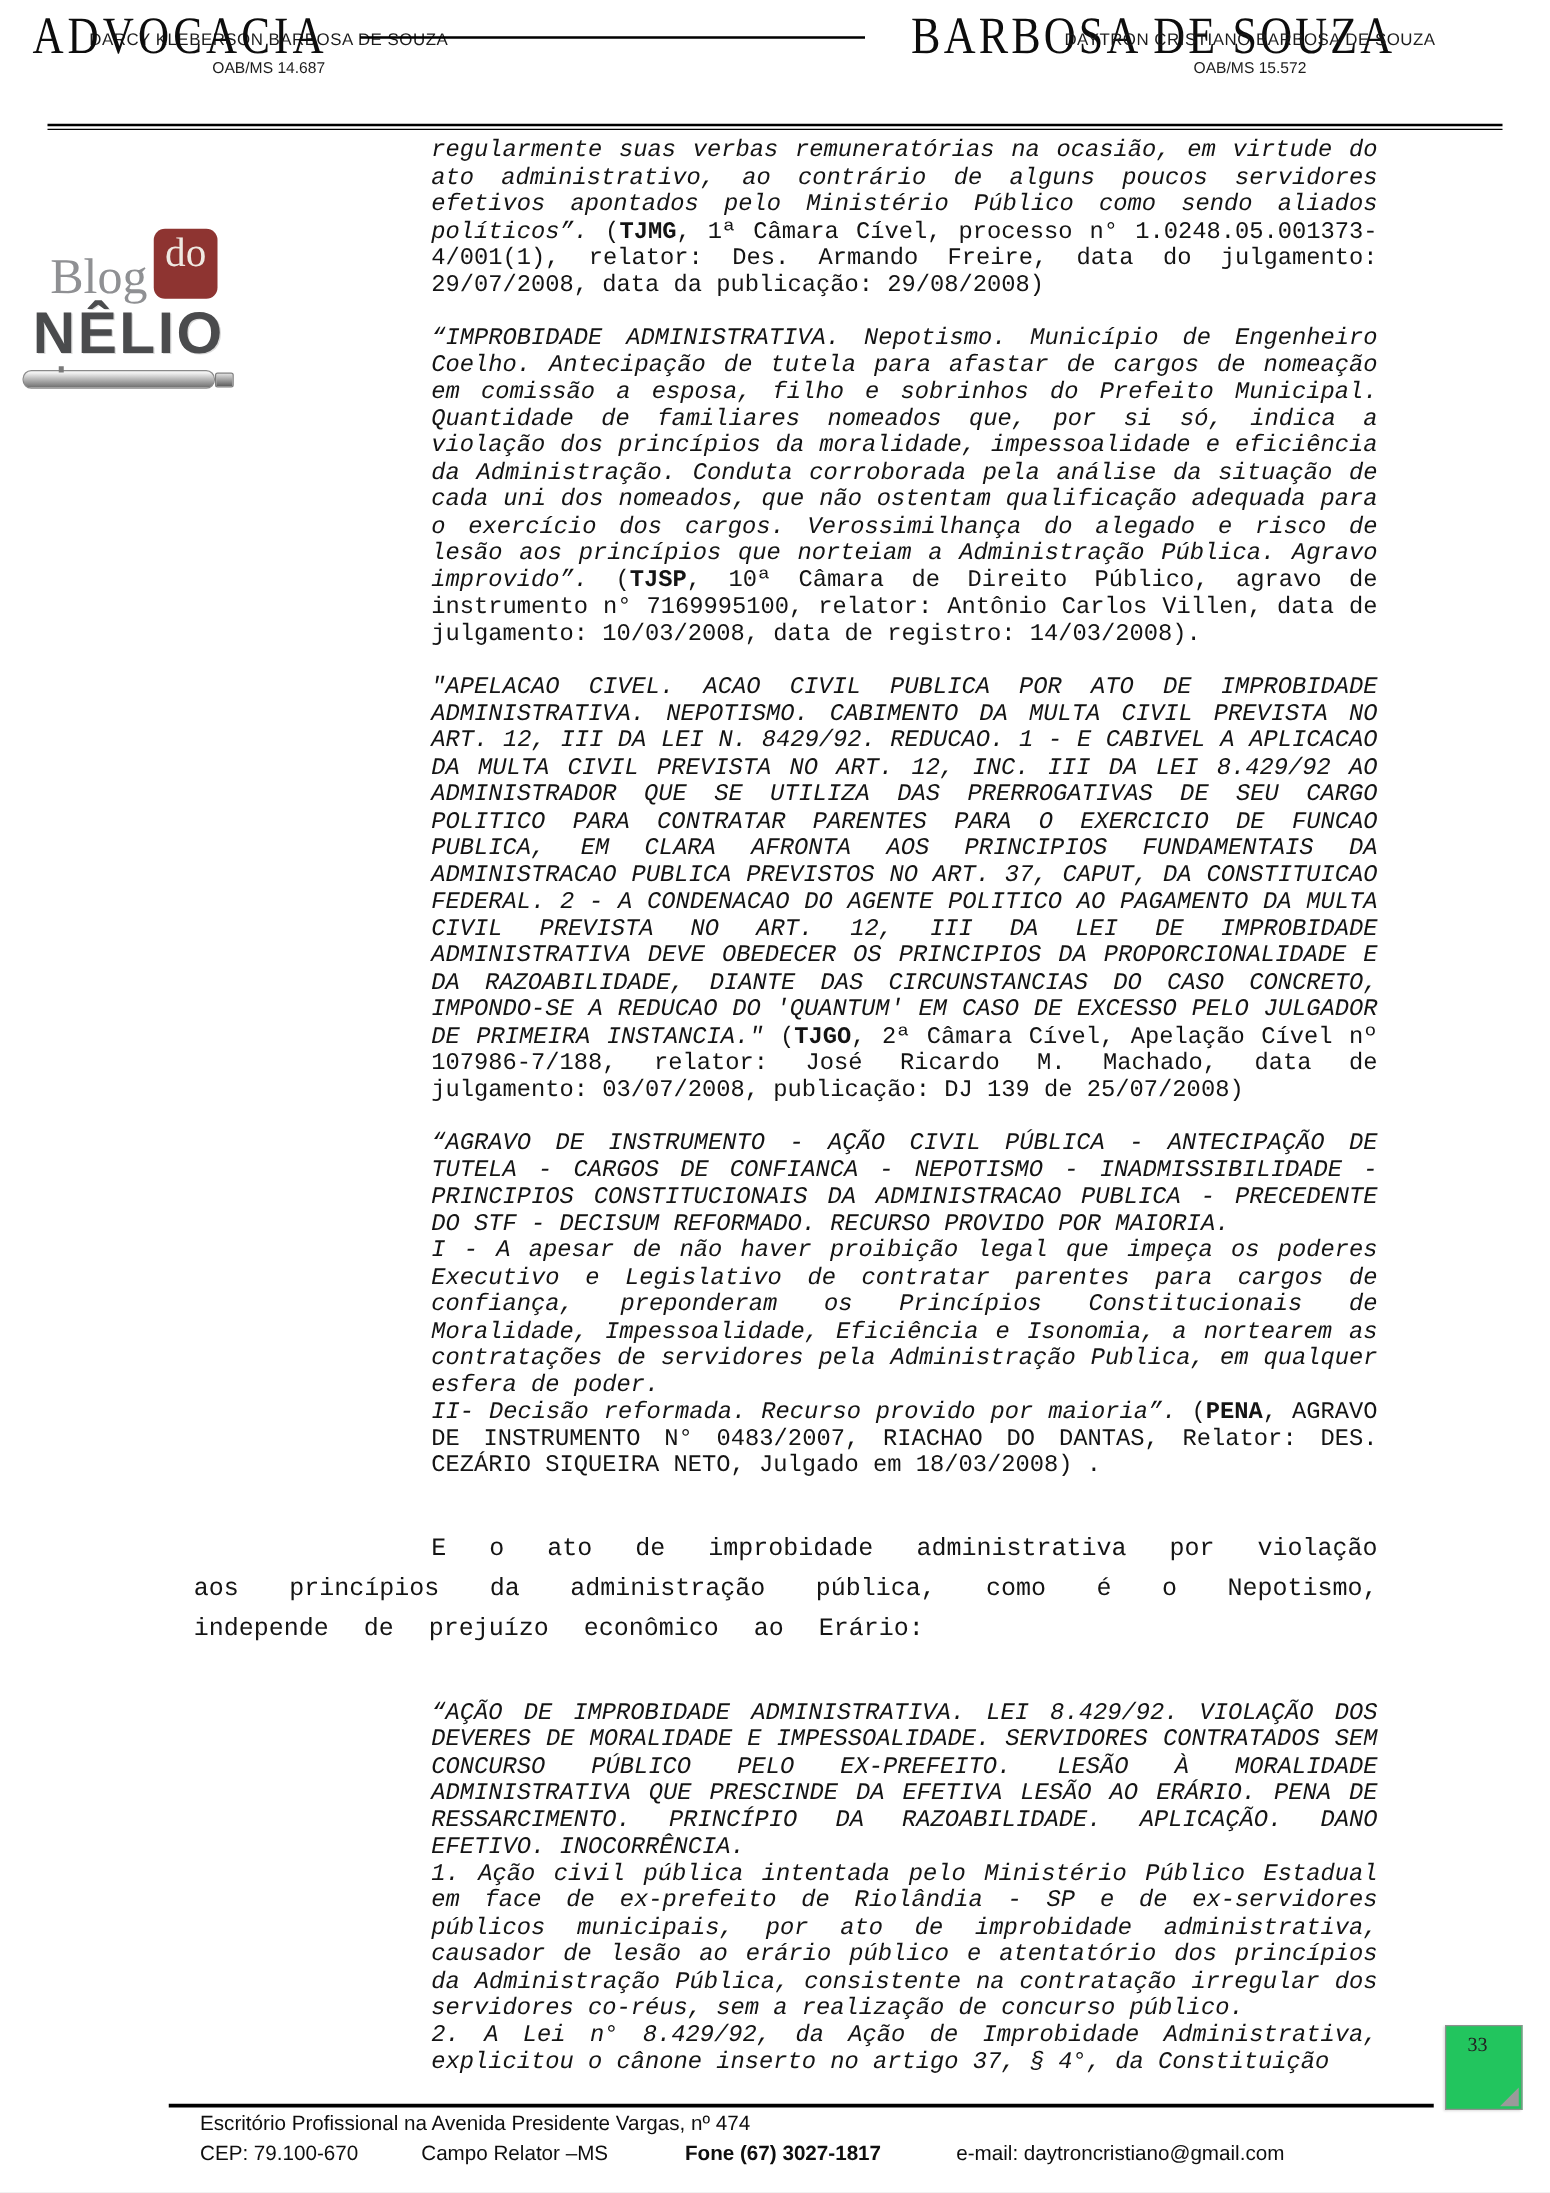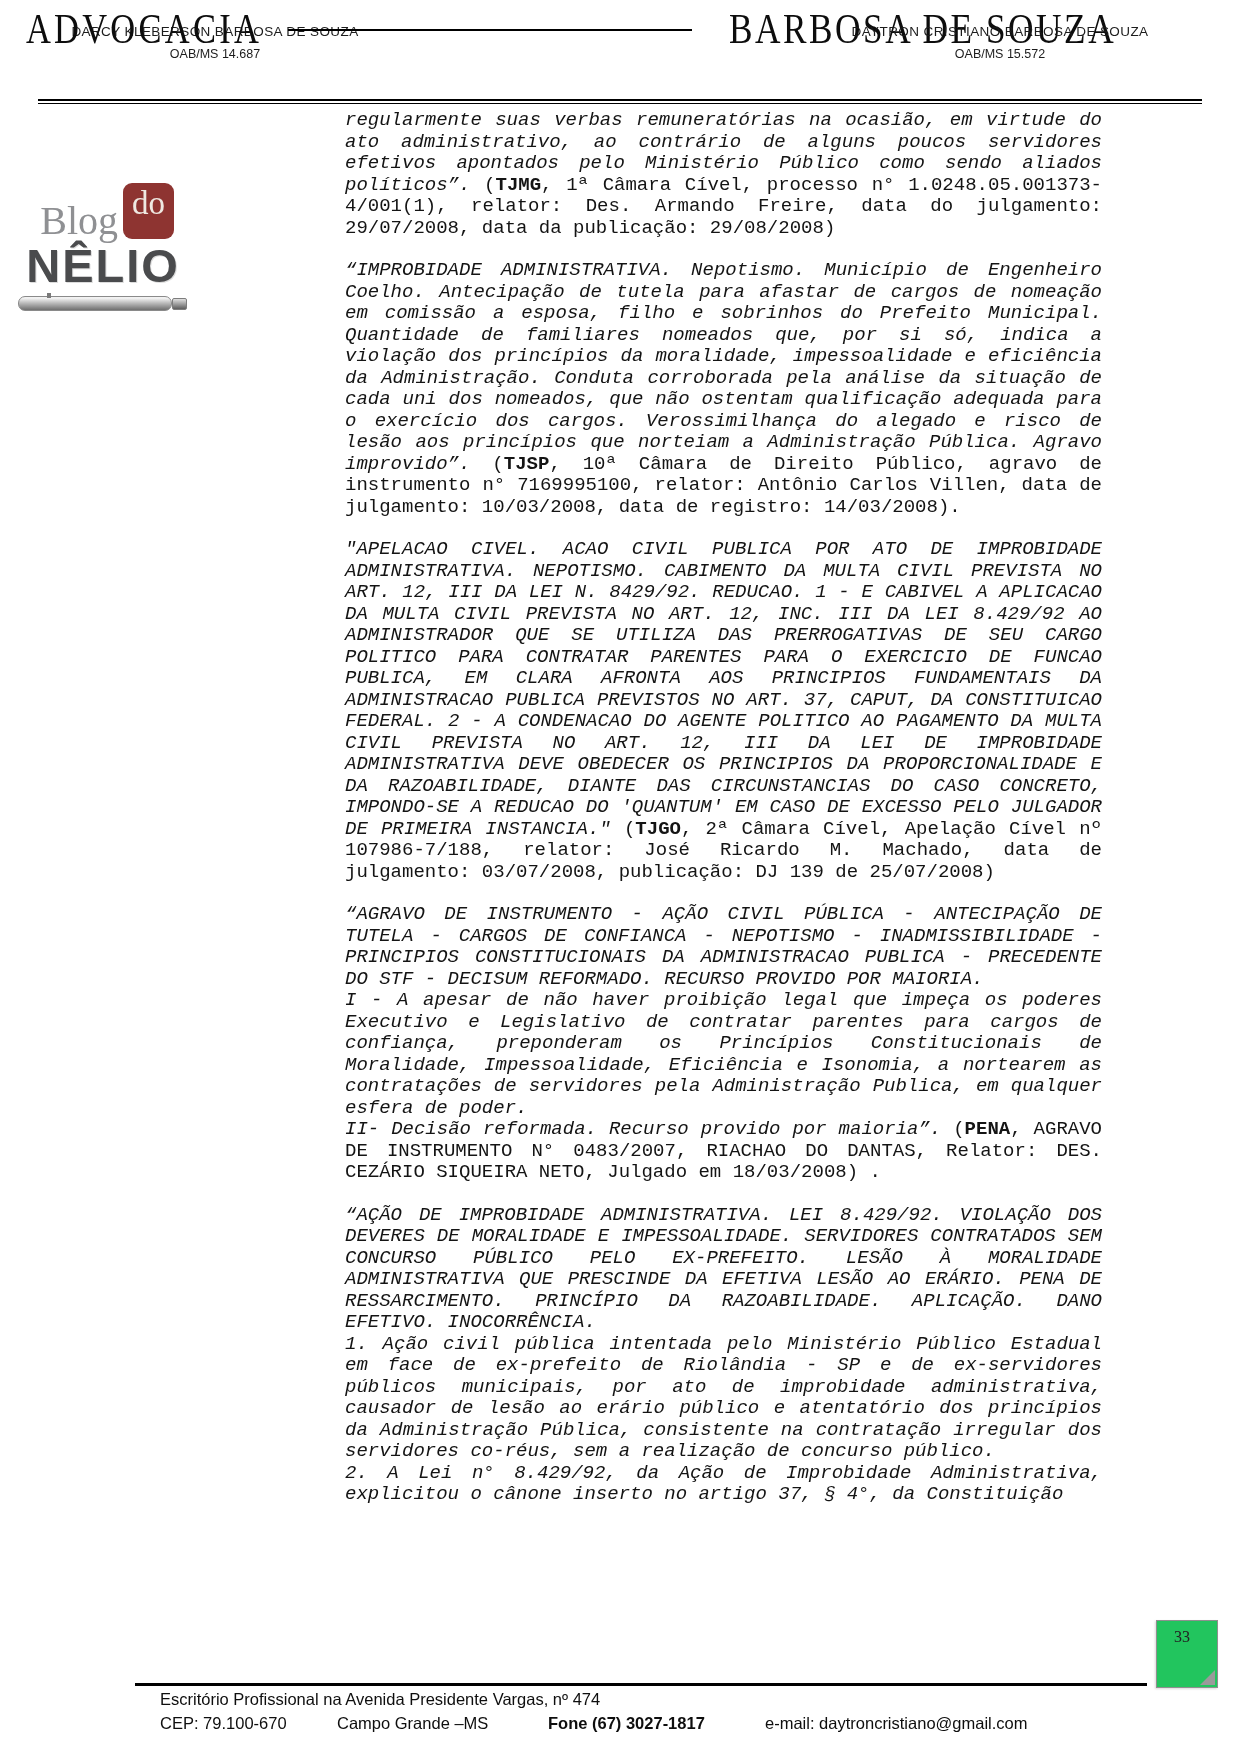--- a/index.html
+++ b/index.html
@@ -103,31 +103,32 @@
     <div class="logo-bar"></div>
   </aside>
 
   <main class="body-text">
     <p class="quote"><span class="run-i">regularmente suas verbas remuneratórias na ocasião, em virtude do ato administrativo, ao contrário de alguns poucos servidores efetivos apontados pelo Ministério Público como sendo aliados políticos”. </span><span class="run-r">(</span><span class="run-b">TJMG</span><span class="run-r">, 1ª Câmara Cível, processo n° 1.0248.05.001373-4/001(1), relator: Des. Armando Freire, data do julgamento: 29/07/2008, data da publicação: 29/08/2008)</span></p>
     <p class="quote"><span class="run-i">“IMPROBIDADE ADMINISTRATIVA. Nepotismo. Município de Engenheiro Coelho. Antecipação de tutela para afastar de cargos de nomeação em comissão a esposa, filho e sobrinhos do Prefeito Municipal. Quantidade de familiares nomeados que, por si só, indica a violação dos princípios da moralidade, impessoalidade e eficiência da Administração. Conduta corroborada pela análise da situação de cada uni dos nomeados, que não ostentam qualificação adequada para o exercício dos cargos. Verossimilhança do alegado e risco de lesão aos princípios que norteiam a Administração Pública. Agravo improvido”. </span><span class="run-r">(</span><span class="run-b">TJSP</span><span class="run-r">, 10ª Câmara de Direito Público, agravo de instrumento n° 7169995100, relator: Antônio Carlos Villen, data de julgamento: 10/03/2008, data de registro: 14/03/2008).</span></p>
     <p class="quote"><span class="run-i">"APELACAO CIVEL. ACAO CIVIL PUBLICA POR ATO DE IMPROBIDADE ADMINISTRATIVA. NEPOTISMO. CABIMENTO DA MULTA CIVIL PREVISTA NO ART. 12, III DA LEI N. 8429/92. REDUCAO. 1 - E CABIVEL A APLICACAO DA MULTA CIVIL PREVISTA NO ART. 12, INC. III DA LEI 8.429/92 AO ADMINISTRADOR QUE SE UTILIZA DAS PRERROGATIVAS DE SEU CARGO POLITICO PARA CONTRATAR PARENTES PARA O EXERCICIO DE FUNCAO PUBLICA, EM CLARA AFRONTA AOS PRINCIPIOS FUNDAMENTAIS DA ADMINISTRACAO PUBLICA PREVISTOS NO ART. 37, CAPUT, DA CONSTITUICAO FEDERAL. 2 - A CONDENACAO DO AGENTE POLITICO AO PAGAMENTO DA MULTA CIVIL PREVISTA NO ART. 12, III DA LEI DE IMPROBIDADE ADMINISTRATIVA DEVE OBEDECER OS PRINCIPIOS DA PROPORCIONALIDADE E DA RAZOABILIDADE, DIANTE DAS CIRCUNSTANCIAS DO CASO CONCRETO, IMPONDO-SE A REDUCAO DO 'QUANTUM' EM CASO DE EXCESSO PELO JULGADOR DE PRIMEIRA INSTANCIA." </span><span class="run-r">(</span><span class="run-b">TJGO</span><span class="run-r">, 2ª Câmara Cível, Apelação Cível nº 107986-7/188, relator: José Ricardo M. Machado, data de julgamento: 03/07/2008, publicação: DJ 139 de 25/07/2008)</span></p>
     <p class="quote"><span class="run-i">“AGRAVO DE INSTRUMENTO - AÇÃO CIVIL PÚBLICA - ANTECIPAÇÃO DE TUTELA - CARGOS DE CONFIANCA - NEPOTISMO - INADMISSIBILIDADE - PRINCIPIOS CONSTITUCIONAIS DA ADMINISTRACAO PUBLICA - PRECEDENTE DO STF - DECISUM REFORMADO. RECURSO PROVIDO POR MAIORIA.
 I - A apesar de não haver proibição legal que impeça os poderes Executivo e Legislativo de contratar parentes para cargos de confiança, preponderam os Princípios Constitucionais de Moralidade, Impessoalidade, Eficiência e Isonomia, a nortearem as contratações de servidores pela Administração Publica, em qualquer esfera de poder.
 II- Decisão reformada. Recurso provido por maioria”. </span><span class="run-r">(</span><span class="run-b">PENA</span><span class="run-r">, AGRAVO DE INSTRUMENTO N° 0483/2007, RIACHAO DO DANTAS, Relator: DES. CEZÁRIO SIQUEIRA NETO, Julgado em 18/03/2008) .</span></p>
+    <p class="lead">E o ato de improbidade administrativa por violação aos princípios da administração pública, como é o Nepotismo, independe de prejuízo econômico ao Erário:</p>
     <p class="quote"><span class="run-i">“AÇÃO DE IMPROBIDADE ADMINISTRATIVA. LEI 8.429/92. VIOLAÇÃO DOS DEVERES DE MORALIDADE E IMPESSOALIDADE. SERVIDORES CONTRATADOS SEM CONCURSO PÚBLICO PELO EX-PREFEITO. LESÃO À MORALIDADE ADMINISTRATIVA QUE PRESCINDE DA EFETIVA LESÃO AO ERÁRIO. PENA DE RESSARCIMENTO. PRINCÍPIO DA RAZOABILIDADE. APLICAÇÃO. DANO EFETIVO. INOCORRÊNCIA.
 1. Ação civil pública intentada pelo Ministério Público Estadual em face de ex-prefeito de Riolândia - SP e de ex-servidores públicos municipais, por ato de improbidade administrativa, causador de lesão ao erário público e atentatório dos princípios da Administração Pública, consistente na contratação irregular dos servidores co-réus, sem a realização de concurso público.
 2. A Lei n° 8.429/92, da Ação de Improbidade Administrativa, explicitou o cânone inserto no artigo 37, § 4°, da Constituição</span></p>
   </main>
 
   <footer>
     <div class="footer-rule"></div>
     <span class="footer-item f-address">Escritório Profissional na Avenida Presidente Vargas, nº 474</span>
     <span class="footer-item f-neighborhood">Bairro Santo Antônio</span>
     <span class="footer-item f-cep">CEP: 79.100-670</span>
-    <span class="footer-item f-city">Campo Grande –MS</span>
+    <span class="footer-item f-city">Campo Relator –MS</span>
     <span class="footer-item f-phone">Fone (67) 3027-1817</span>
     <span class="footer-item f-email">e-mail: daytroncristiano@gmail.com</span>
   </footer>
 
   <div class="page-number-box">
     <span class="page-number">33</span>
     <div class="page-fold"></div>
   </div>
 
 </div>

